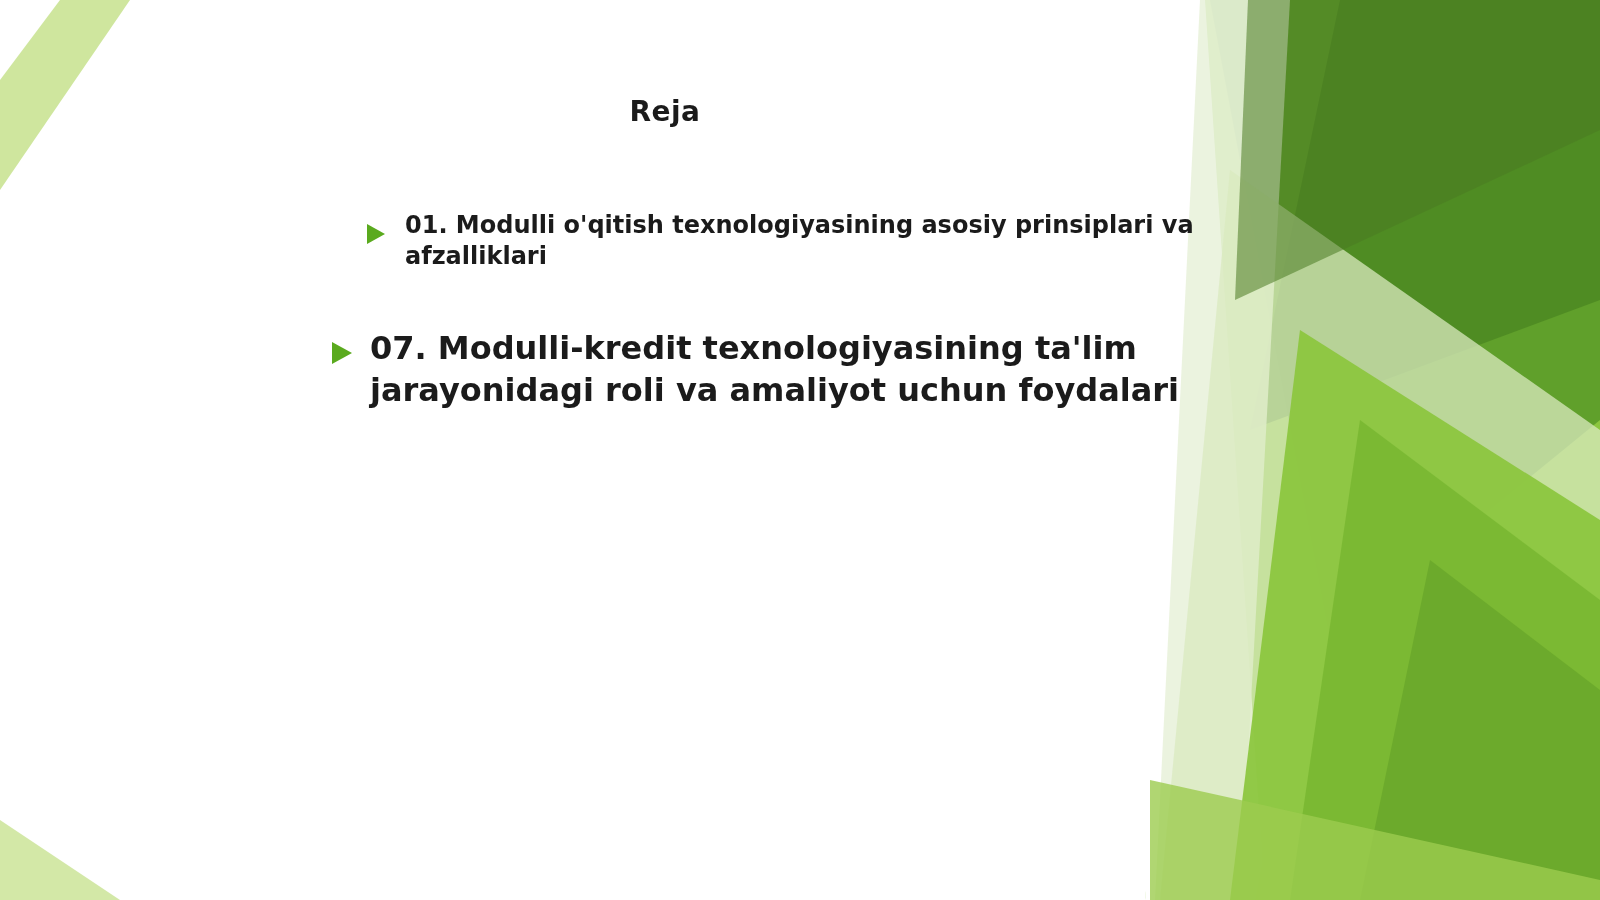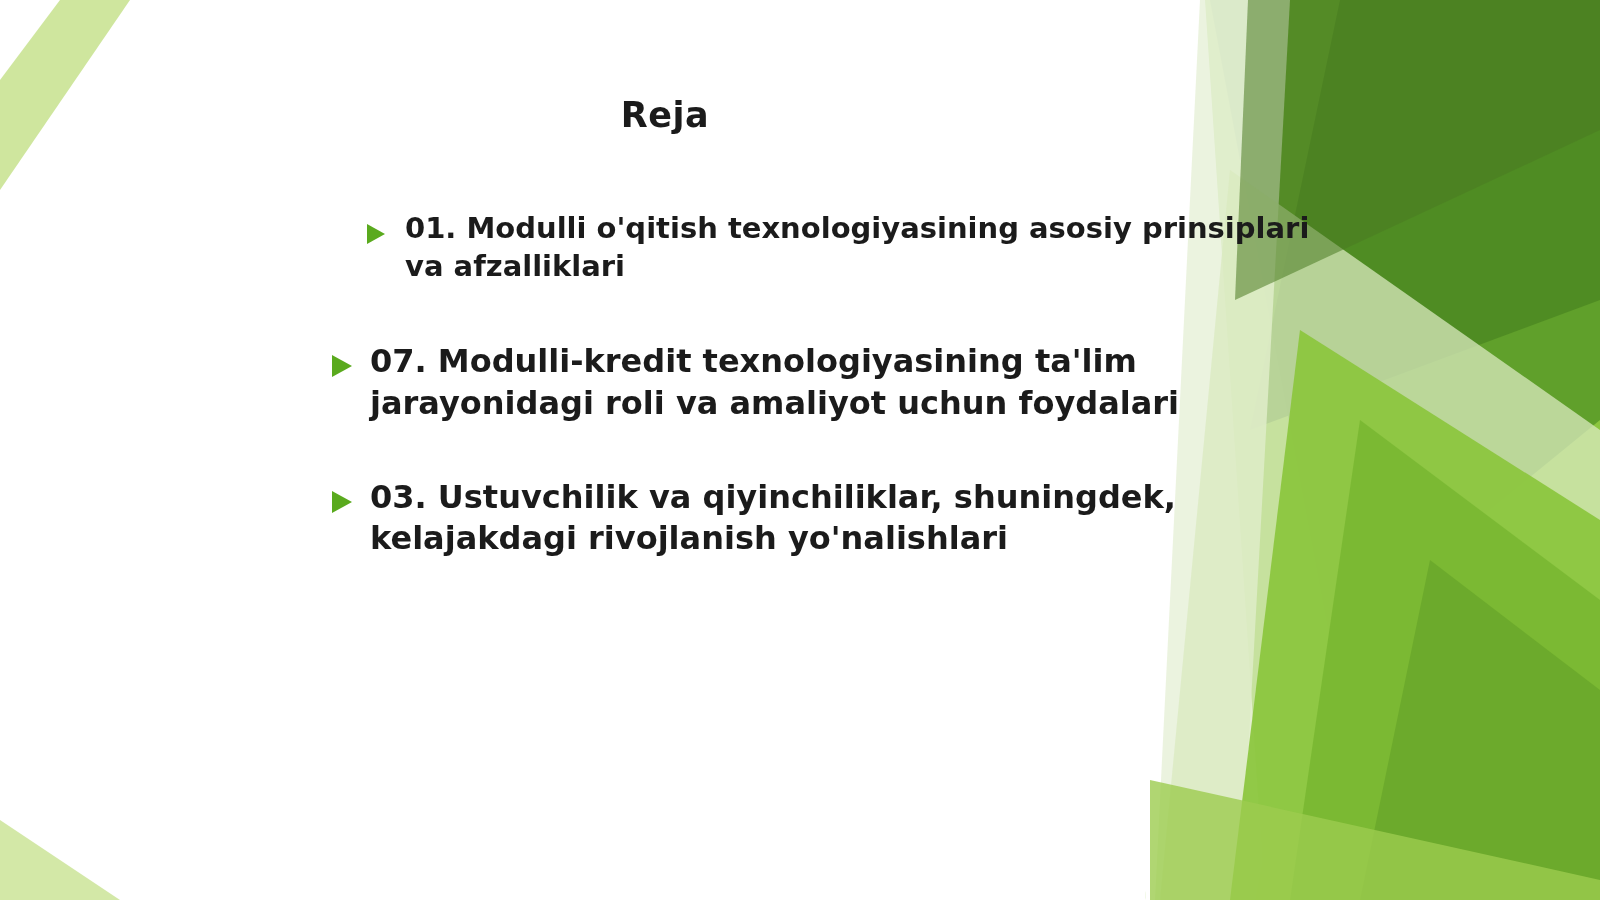--- a/index.html
+++ b/index.html
@@ -30,21 +30,21 @@
     left: 0;
     width: 1600px;
     height: 900px;
   }
   .slide-title {
     position: absolute;
     left: 0;
     top: 95px;
     width: 1330px;
     text-align: center;
-    font-size: 35px;
+    font-size: 28px;
     font-weight: bold;
     color: #1b1b1b;
     letter-spacing: 0.5px;
   }
   .bullet-list {
     position: absolute;
     left: 330px;
     top: 210px;
     width: 1010px;
   }
@@ -67,21 +67,21 @@
   .bullet-marker svg {
     display: block;
   }
   .bullet-text {
     font-size: 31px;
     font-weight: bold;
     color: #1b1b1b;
     line-height: 1.3;
   }
   .bullet-item.first .bullet-text {
-    font-size: 29px;
+    font-size: 24px;
   }
   .bullet-item.second .bullet-text,
   .bullet-item.third .bullet-text {
     font-size: 32px;
   }
 </style>
 </head>
 <body>
 
 <div class="slide">
@@ -121,24 +121,16 @@
 
       <div class="bullet-item second">
         <span class="bullet-marker">
           <svg width="24" height="26" viewBox="0 0 24 26">
               <polygon points="2,2 22,13 2,24" fill="#5aaa1e"></polygon>
             </svg>
         </span>
         <span class="bullet-text">07. Modulli-kredit texnologiyasining ta'lim jarayonidagi roli va amaliyot uchun foydalari</span>
       </div>
 
-      <div class="bullet-item third">
-        <span class="bullet-marker">
-          <svg width="24" height="26" viewBox="0 0 24 26">
-              <polygon points="2,2 22,13 2,24" fill="#5aaa1e"></polygon>
-            </svg>
-        </span>
-        <span class="bullet-text">03. Ustuvchilik va qiyinchiliklar, shuningdek, kelajakdagi rivojlanish yo'nalishlari</span>
-      </div>
 
     </div>
   </div>
 </div>
 
 </body></html>

